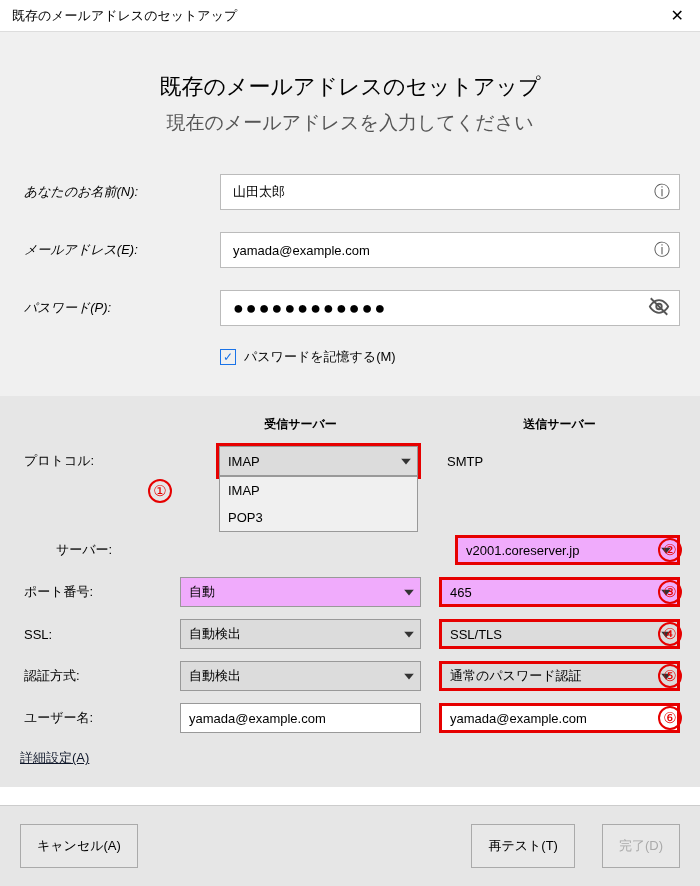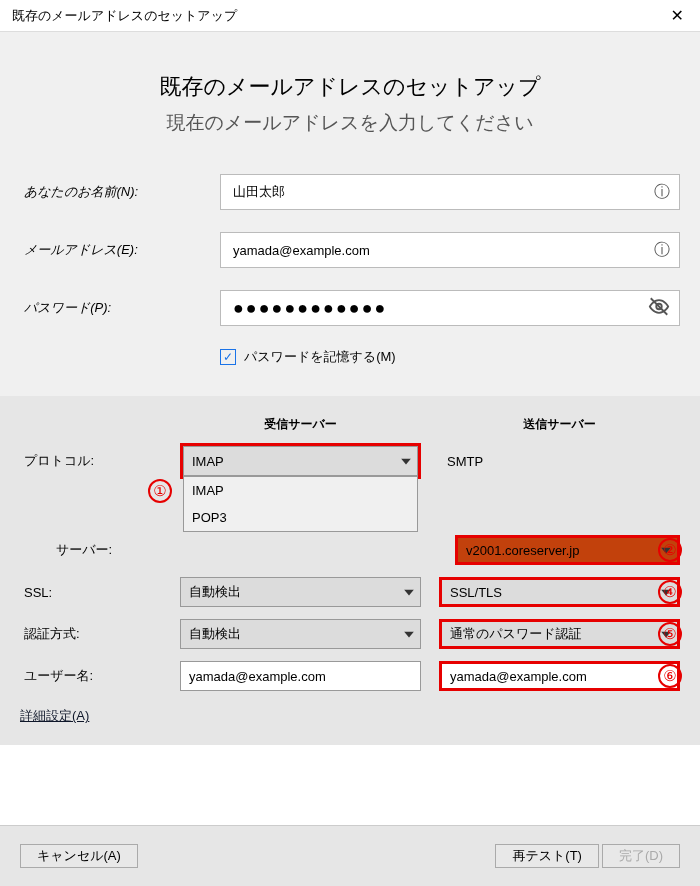--- a/index.html
+++ b/index.html
@@ -127,21 +127,21 @@
   height: 30px;
   border: 1px solid #999;
   padding: 0 24px 0 8px;
   background: #dcdcdc;
   font-size: 13px;
   position: relative;
   display: flex;
   align-items: center;
 }
 .tinput { background: #fff; }
-.select-box.white { background: #c2410c; }
+.select-box.white { background: #f0abfc; }
 .caret {
   position: absolute;
   right: 6px;
   top: 50%;
   transform: translateY(-50%);
 }
 .static-text {
   display: flex;
   align-items: center;
   height: 30px;
@@ -194,29 +194,29 @@
   bottom: 0;
   left: 0;
   right: 0;
   padding: 18px 20px;
   display: flex;
   justify-content: space-between;
   background: #e6e6e6;
   border-top: 1px solid #ccc;
 }
 .btn {
-  height: 24px;
+  height: 44px;
   padding: 0 16px;
   border: 1px solid #aaa;
   background: #e8e8e8;
   font-size: 13px;
   cursor: pointer;
 }
 .btn:disabled { color: #aaa; }
-.footer-right { display: flex; gap: 3px; }
+.footer-right { display: flex; gap: 27px; }
 svg.caret-svg { width: 10px; height: 7px; }
 </style>
 </head>
 <body>
 
 <div class="titlebar">
   <span>既存のメールアドレスのセットアップ</span>
   <span class="close-x">✕</span>
 </div>
 
@@ -266,21 +266,21 @@
 
   <div class="server-headers">
     <div class="spacer"></div>
     <div class="col">受信サーバー</div>
     <div class="col" style="margin-left:18px;">送信サーバー</div>
   </div>
 
   <div class="grid-row">
     <div class="grid-label">プロトコル:</div>
     <div class="grid-cell">
-      <div class="red-wrap" style="position:relative;">
+      <div class="red-wrap" style="position:relative;margin-left:36px;">
         <div class="select-box">
           <span>IMAP</span>
           <span class="caret"><svg class="caret-svg" viewBox="0 0 10 7">
                 <path d="M0 0 L5 6 L10 0 Z" fill="#333"></path>
               </svg></span>
         </div>
         <div class="dropdown-pop">
           <div class="opt">IMAP</div>
           <div class="opt">POP3</div>
         </div>
@@ -301,20 +301,40 @@
       <div class="select-box white red-box">
         <span>v2001.coreserver.jp</span>
         <span class="caret"><svg class="caret-svg" viewBox="0 0 10 7">
               <path d="M0 0 L5 6 L10 0 Z" fill="#333"></path>
             </svg></span>
       </div>
       <span class="badge" style="right:-2px; top:3px;">②</span>
     </div>
   </div>
 
+  <div class="grid-row">
+    <div class="grid-label">ポート番号:</div>
+    <div class="grid-cell">
+      <div class="select-box white">
+        <span>自動</span>
+        <span class="caret"><svg class="caret-svg" viewBox="0 0 10 7">
+              <path d="M0 0 L5 6 L10 0 Z" fill="#333"></path>
+            </svg></span>
+      </div>
+    </div>
+    <div class="grid-cell">
+      <div class="select-box white red-box">
+        <span>465</span>
+        <span class="caret"><svg class="caret-svg" viewBox="0 0 10 7">
+              <path d="M0 0 L5 6 L10 0 Z" fill="#333"></path>
+            </svg></span>
+      </div>
+      <span class="badge" style="right:-2px; top:3px;">③</span>
+    </div>
+  </div>
 
   <div class="grid-row">
     <div class="grid-label">SSL:</div>
     <div class="grid-cell">
       <div class="select-box">
         <span>自動検出</span>
         <span class="caret"><svg class="caret-svg" viewBox="0 0 10 7">
               <path d="M0 0 L5 6 L10 0 Z" fill="#333"></path>
             </svg></span>
       </div>

